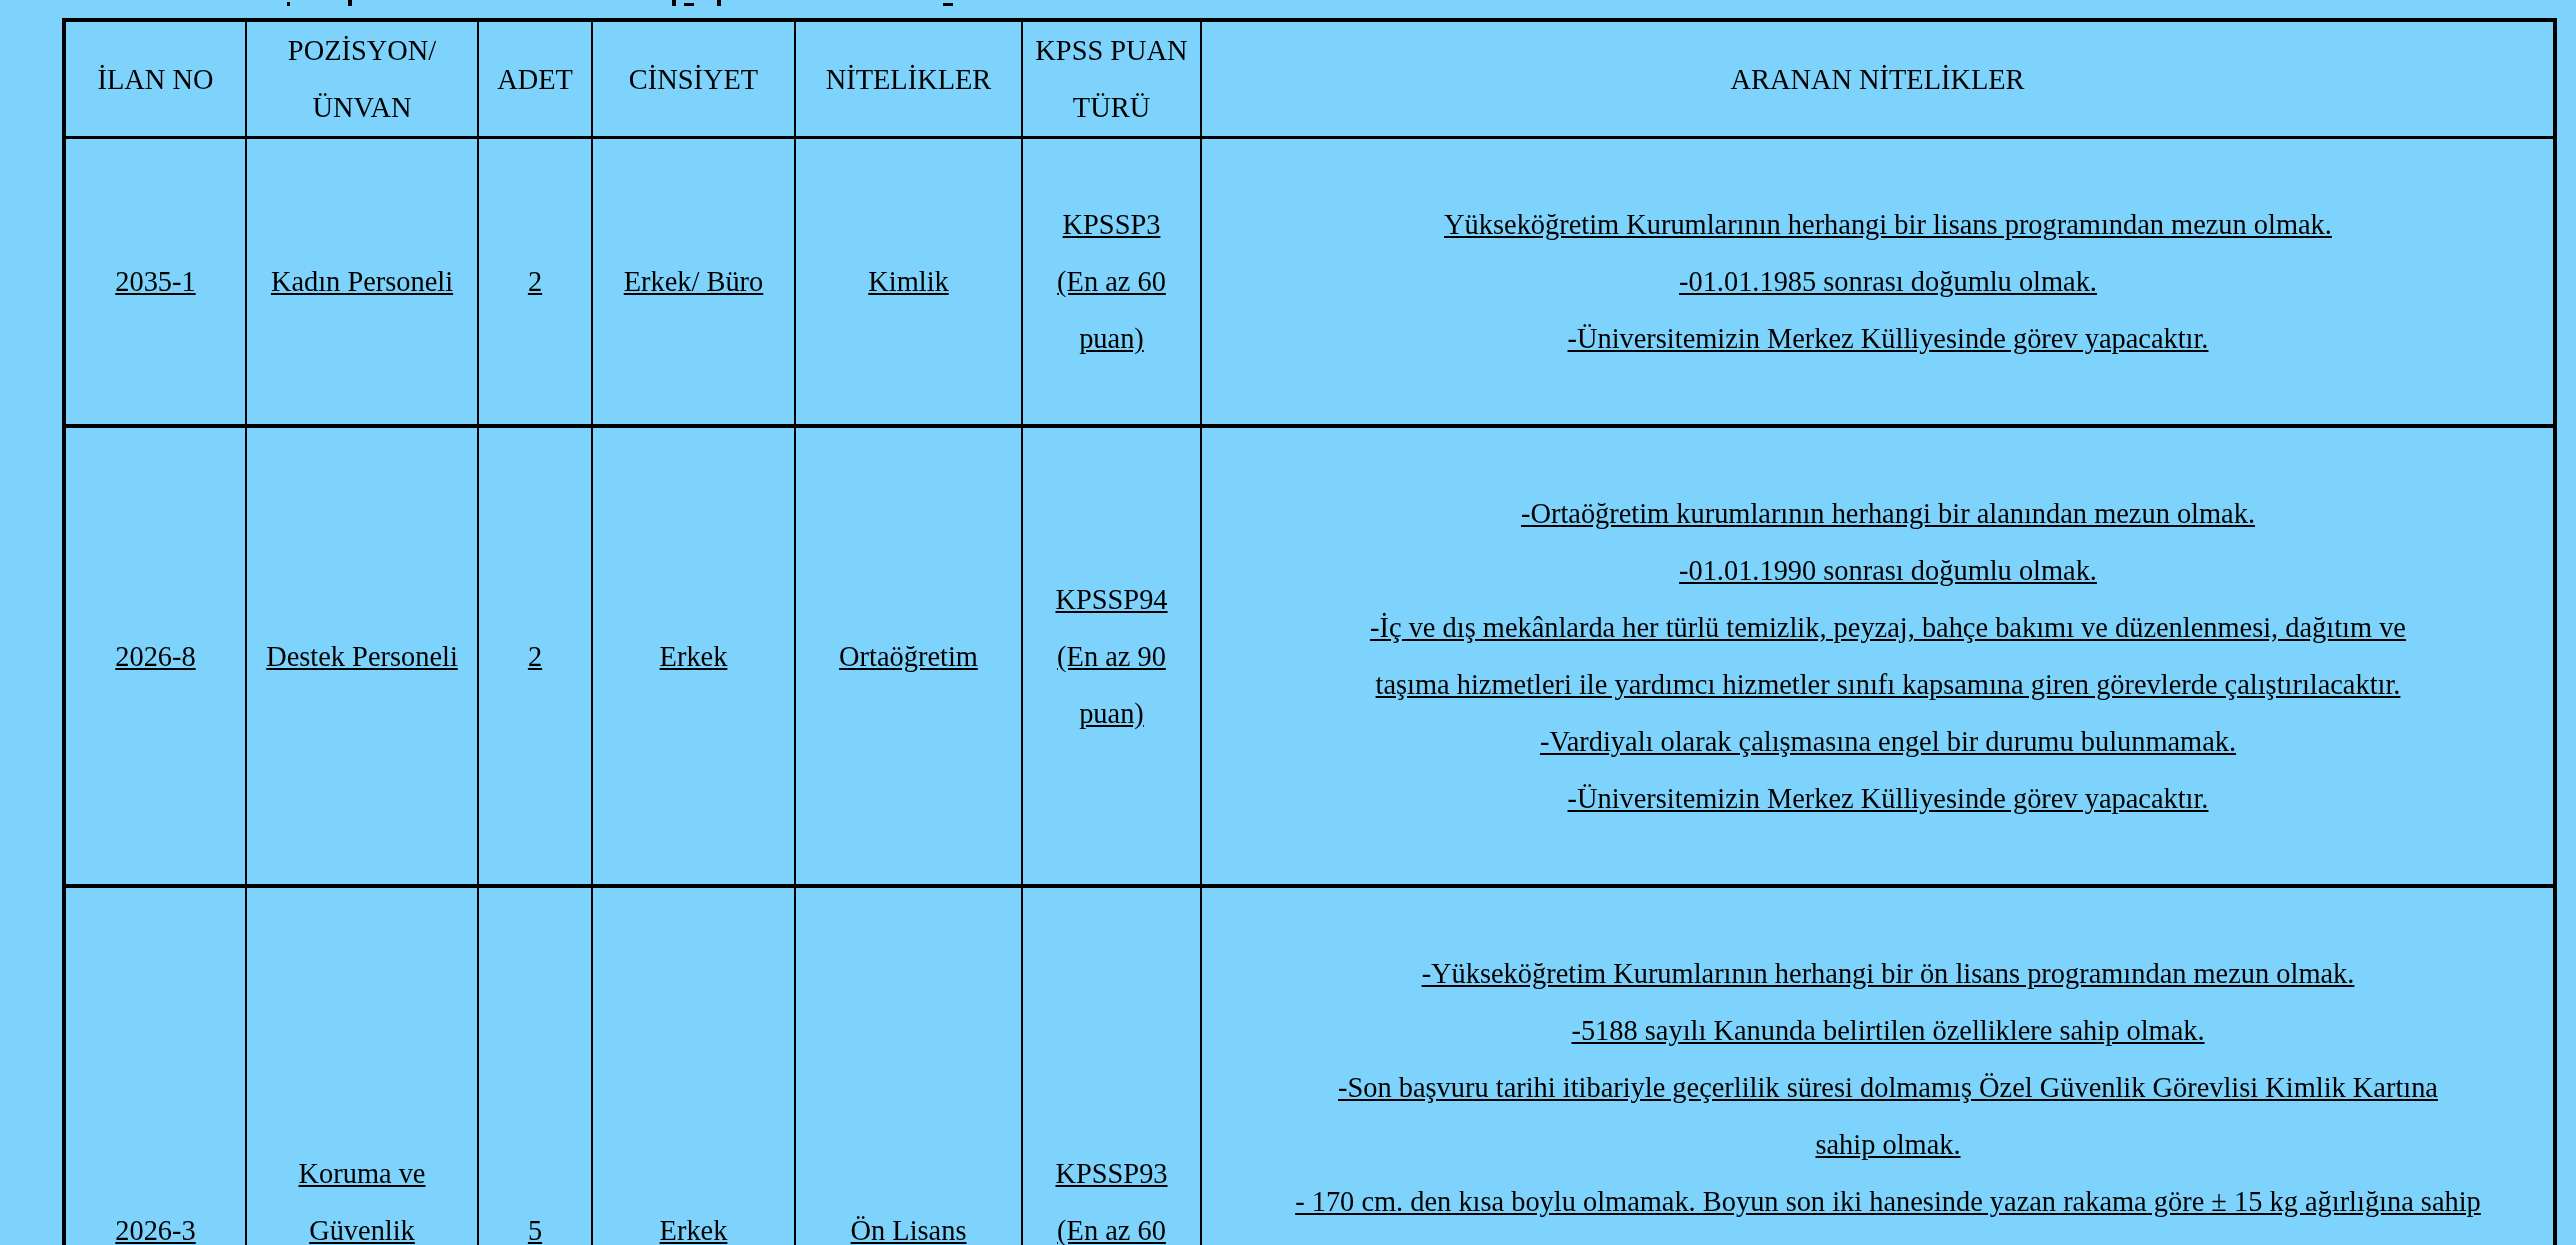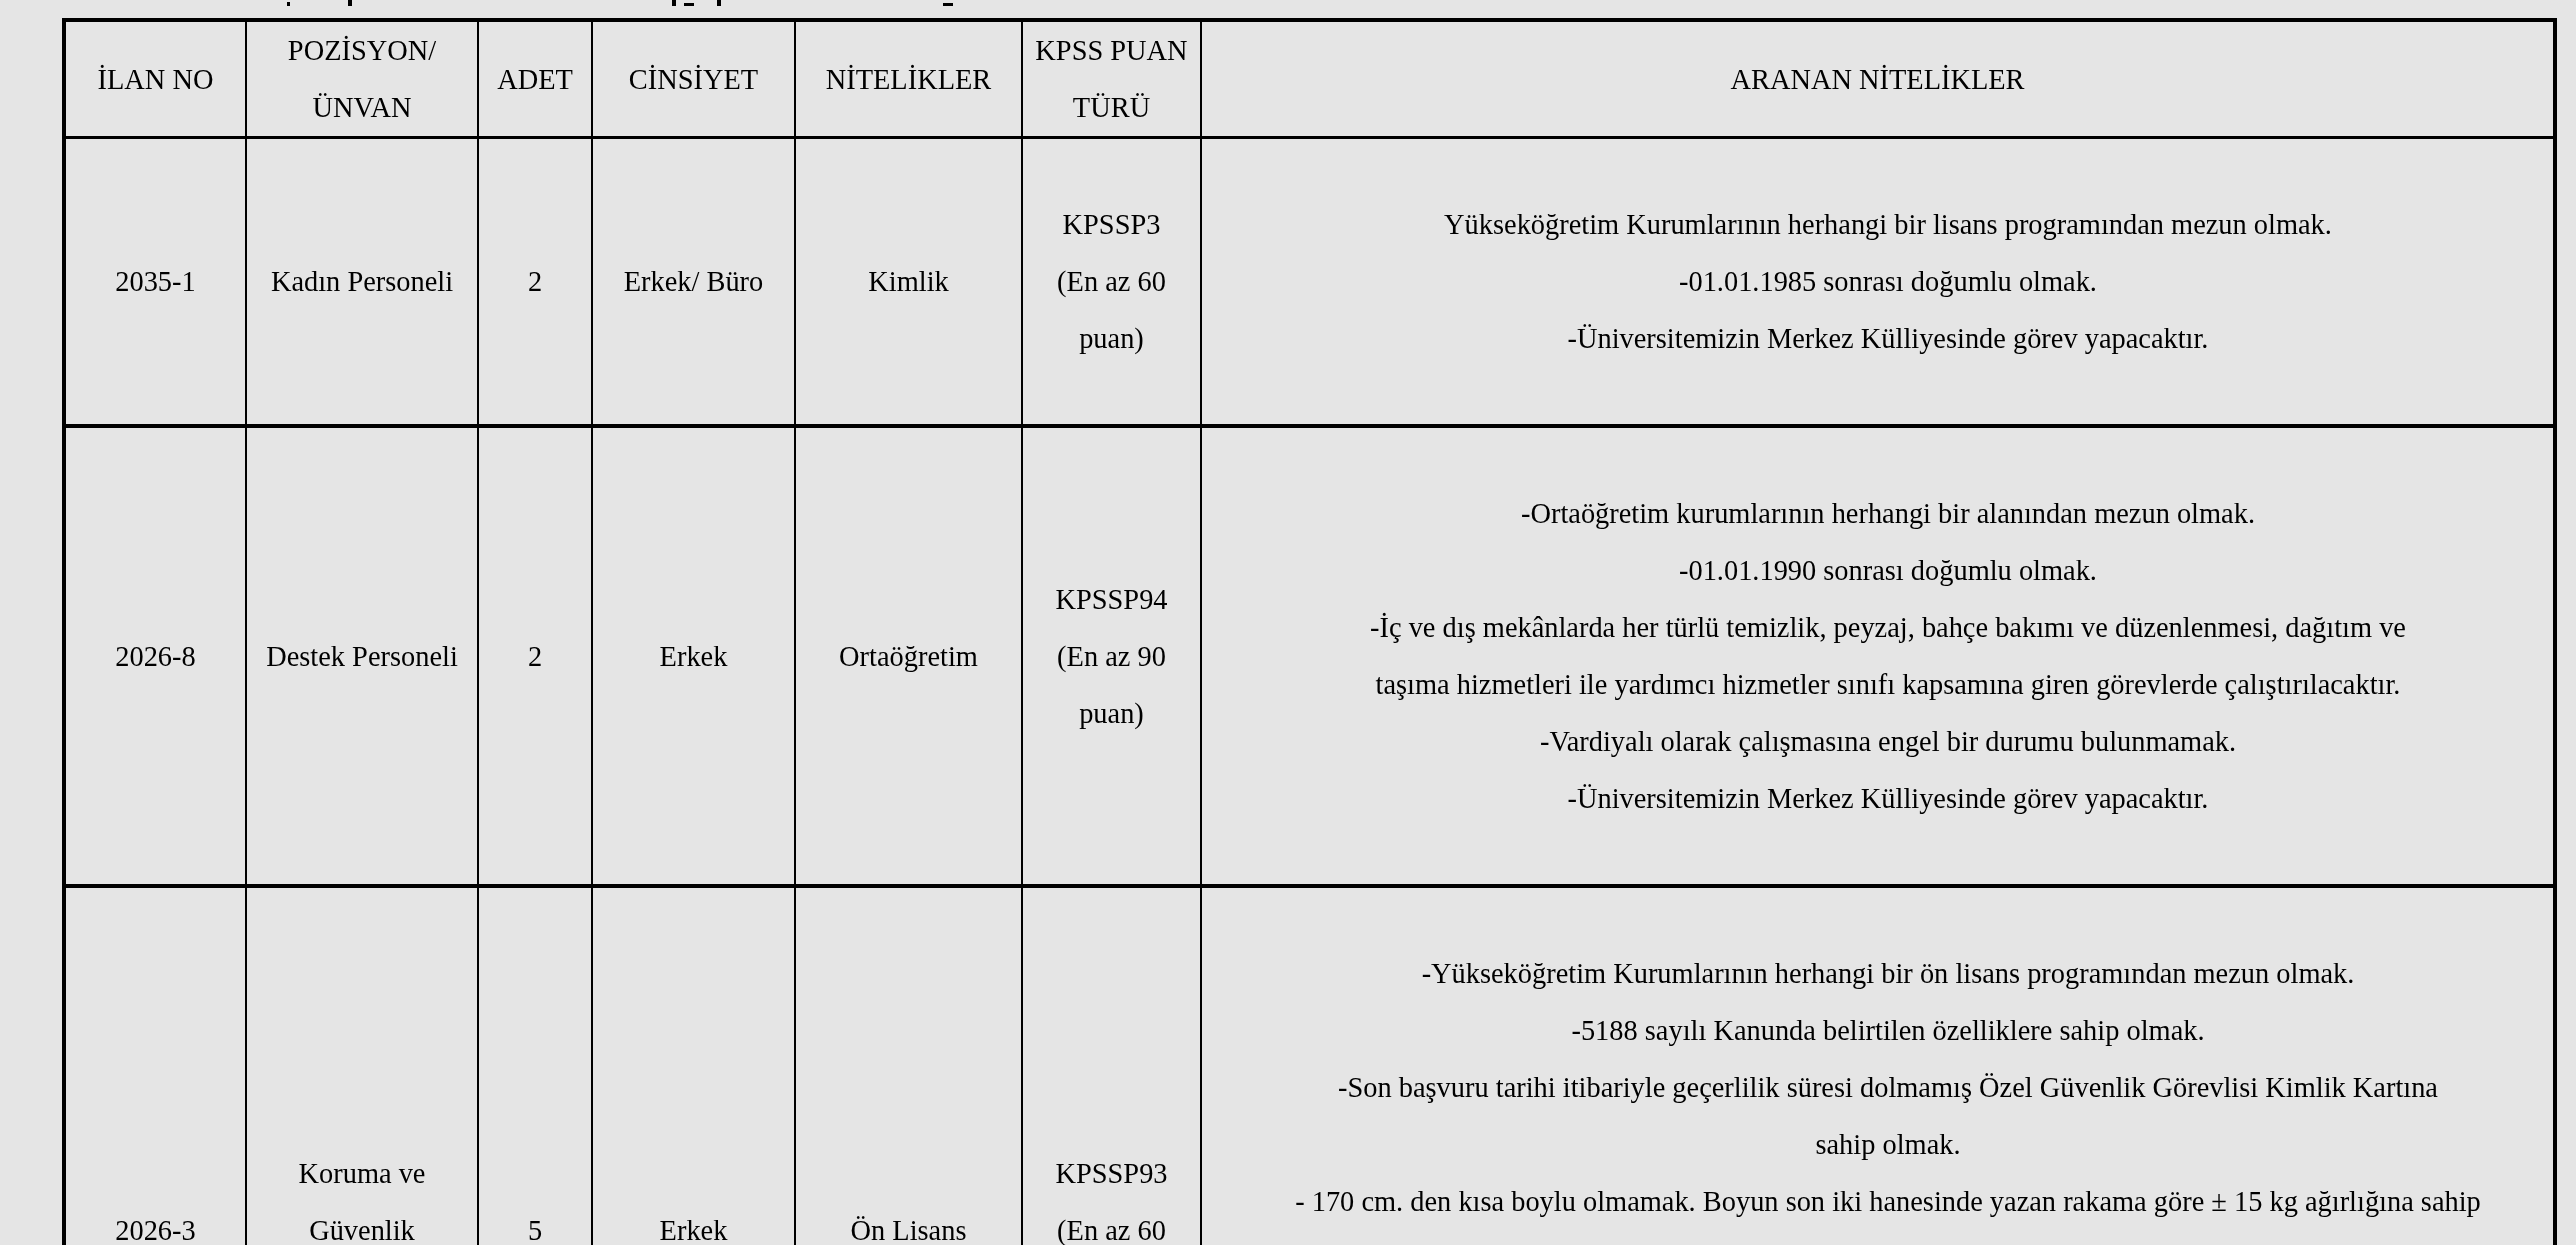--- a/index.html
+++ b/index.html
@@ -9,21 +9,21 @@
     width: 2576px;
     height: 1246px;
     font-family: "Liberation Serif", "DejaVu Serif", serif;
     color: #000000;
     -webkit-font-smoothing: antialiased;
   }
   .page {
     position: relative;
     width: 2576px;
     height: 1246px;
-    background: #e5e5e5;
+    background: #7dd3fc;
     overflow: hidden;
   }
   
   .frag {
     position: absolute;
     background: #000000;
   }
   table.jobs {
     position: absolute;
     left: 62px;
@@ -40,21 +40,21 @@
     font-size: 28.4px;
     line-height: 57px;
     vertical-align: middle;
     text-align: center;
     white-space: pre-line;
     padding: 0;
     overflow: hidden;
   }
   table.jobs thead tr { height: 114px; }
   table.jobs thead th { border-bottom-width: 3.3px; }
-  table.jobs tbody tr td { border-bottom-width: 4.2px; }
+  table.jobs tbody tr td { border-bottom-width: 4.2px; text-decoration: underline; }
   table.jobs tr.row-1 { height: 171px; }
   table.jobs tr.row-2 { height: 341px; }
   table.jobs tr.row-3 { height: 575px; }
   td.niteli {
     text-align: left;
   }
   td.niteli .niteli-text {
     white-space: pre;
     overflow: hidden;
     padding-left: 5px;

